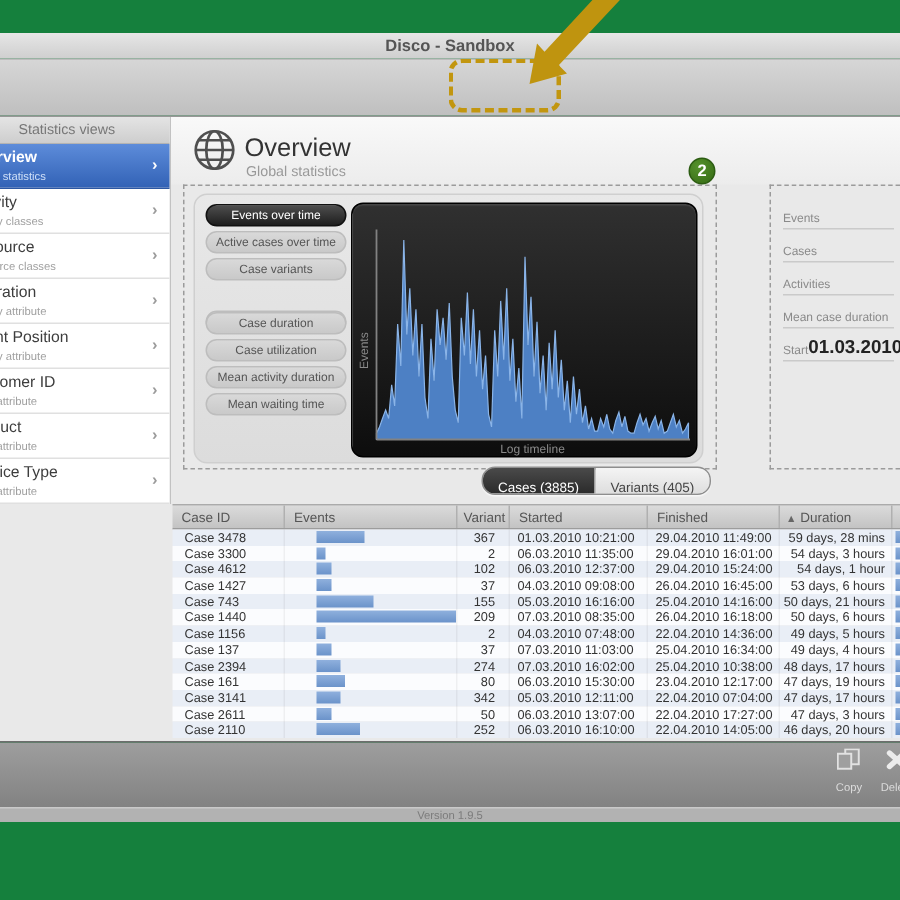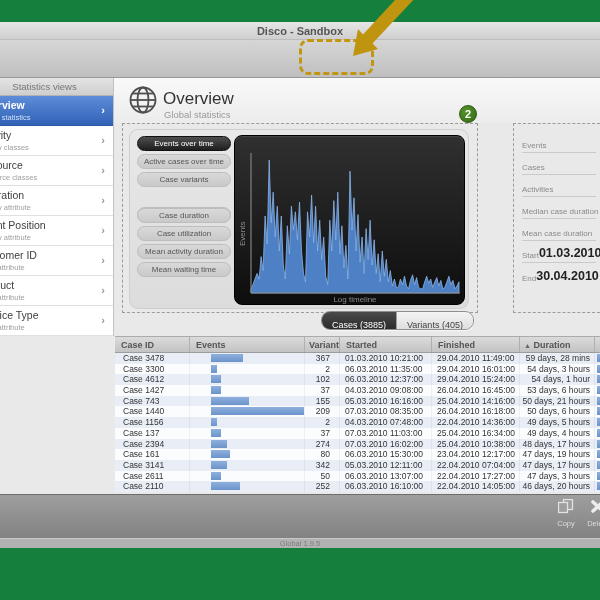--- a/index.html
+++ b/index.html
@@ -74,21 +74,21 @@
     overflow:hidden;box-shadow:0 1px 1px rgba(255,255,255,.7), inset 0 1px 1px rgba(0,0,0,.15);}
   .seg{font-size:9px;line-height:18px;padding:4px 10px;cursor:pointer;white-space:nowrap;}
   .seg.dark{background:linear-gradient(#4a4a4a,#2b2b2b);color:#fff;}
   .seg.light{background:linear-gradient(#f4f4f4,#dedede);color:#444;border-left:1px solid #9e9e9e;}
 
   
   #case-table{position:absolute;left:115px;top:258px;width:520px;}
   #table-header{display:flex;height:17px;background:linear-gradient(#dbdbdb,#c3c3c3);
     border-top:1px solid #ababab;border-bottom:1px solid #9c9c9c;}
   #table-header .hc{font-size:9px;color:#555;line-height:16px;border-right:1px solid #b0b0b0;
-    padding:0 0 0 6px;white-space:nowrap;overflow:hidden;font-weight:bold;}
+    padding:0 0 0 6px;white-space:nowrap;overflow:hidden;}
   .tr{display:flex;height:10.7px;}
   .tr:nth-child(odd){background:#e9eef6;}
   .tr:nth-child(even){background:#fbfcfe;}
   .td{font-size:8.5px;color:#333;line-height:10.7px;white-space:nowrap;overflow:hidden;
     border-right:1px solid rgba(0,0,0,.05);}
   .c-case{width:75px;padding-left:8px;}
   .c-events{width:115px;display:flex;}
   .ev-num{width:16px;text-align:right;margin-top:12px;}
   .ev-bar{margin-left:5px;margin-top:1px;height:8px;background:linear-gradient(#8fb0dd,#6b93ca);}
   .c-variant{width:35px;text-align:right;padding-right:9px;}
@@ -255,34 +255,26 @@
     </div>
           <div class="stat-row">
       <span class="stat-label">Cases</span>
       <span class="stat-value"></span>
     </div>
           <div class="stat-row">
       <span class="stat-label">Activities</span>
       <span class="stat-value"></span>
     </div>
           <div class="stat-row">
-      <span class="stat-label">Median case duration</span>
-      <span class="stat-value"></span>
-    </div>
-          <div class="stat-row">
       <span class="stat-label">Mean case duration</span>
       <span class="stat-value"></span>
     </div>
           <div class="stat-row">
       <span class="stat-label">Start</span>
       <span class="stat-value">01.03.2010</span>
-    </div>
-          <div class="stat-row last">
-      <span class="stat-label">End</span>
-      <span class="stat-value">30.04.2010</span>
     </div>
         </div>
     </div>
 
     <div id="seg-wrap">
       <div class="seg dark">Cases (3885)</div>
       <div class="seg light">Variants (405)</div>
     </div>
 
     <div id="case-table">
@@ -497,21 +489,21 @@
       <svg width="16" height="15">
         <g stroke="#ececec" stroke-width="3.6" stroke-linecap="round">
           <line x1="3" y1="3" x2="13" y2="12"></line>
             <line x1="13" y1="3" x2="3" y2="12"></line>
         </g>
       </svg>
       <div class="act-label">Delete</div>
     </div>
   </div>
   <div id="version-bar">
-    <span>Global 1.9.5</span>
+    <span>Version 1.9.5</span>
   </div>
 
   <div id="tutorial-highlight"></div>
   <svg id="tutorial-arrow">
     <path d="M353,56 L358,29 L363,34.5 L407,-13 L417,-4 L372.5,43.5 L378,49 Z" fill="#bf940f"></path>
   </svg>
   <div id="step-badge">
     <span>2</span>
   </div>
 

